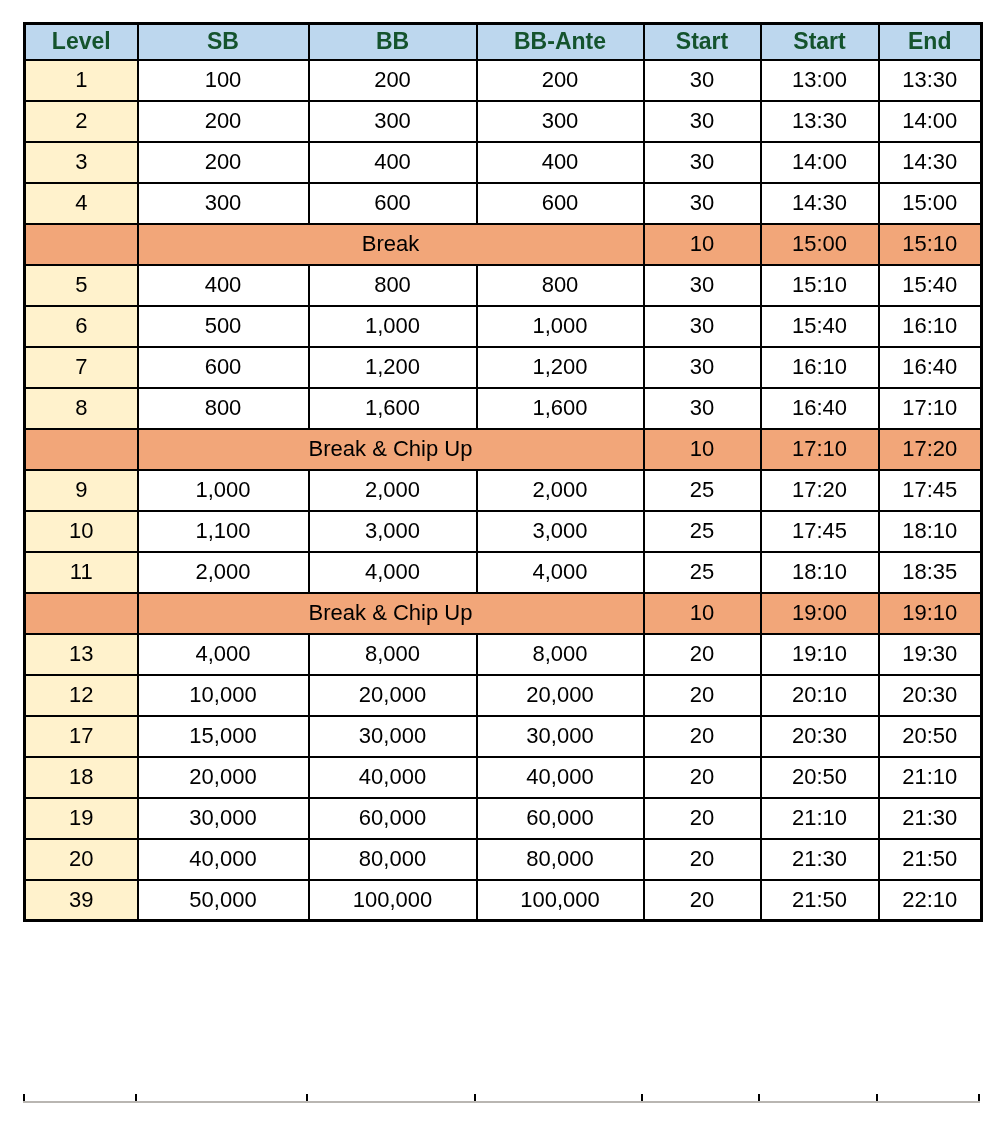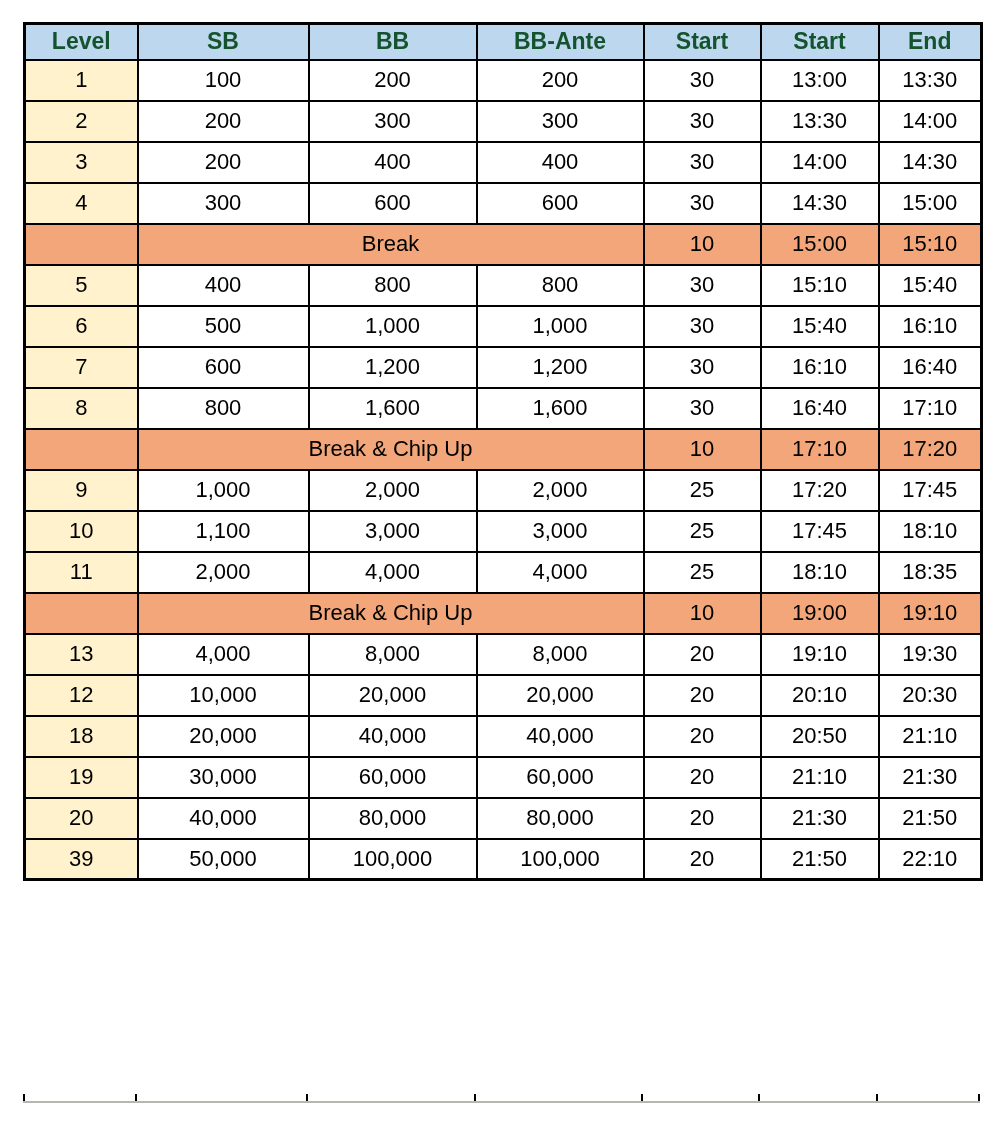--- a/index.html
+++ b/index.html
@@ -237,20 +237,29 @@
       <tr>
         <td class="level-cell">12</td>
         <td>10,000</td>
         <td>20,000</td>
         <td>20,000</td>
         <td>20</td>
         <td>20:10</td>
         <td>20:30</td>
       </tr>
       <tr>
+        <td class="level-cell">17</td>
+        <td>15,000</td>
+        <td>30,000</td>
+        <td>30,000</td>
+        <td>20</td>
+        <td>20:30</td>
+        <td>20:50</td>
+      </tr>
+      <tr>
         <td class="level-cell">18</td>
         <td>20,000</td>
         <td>40,000</td>
         <td>40,000</td>
         <td>20</td>
         <td>20:50</td>
         <td>21:10</td>
       </tr>
       <tr>
         <td class="level-cell">19</td>

